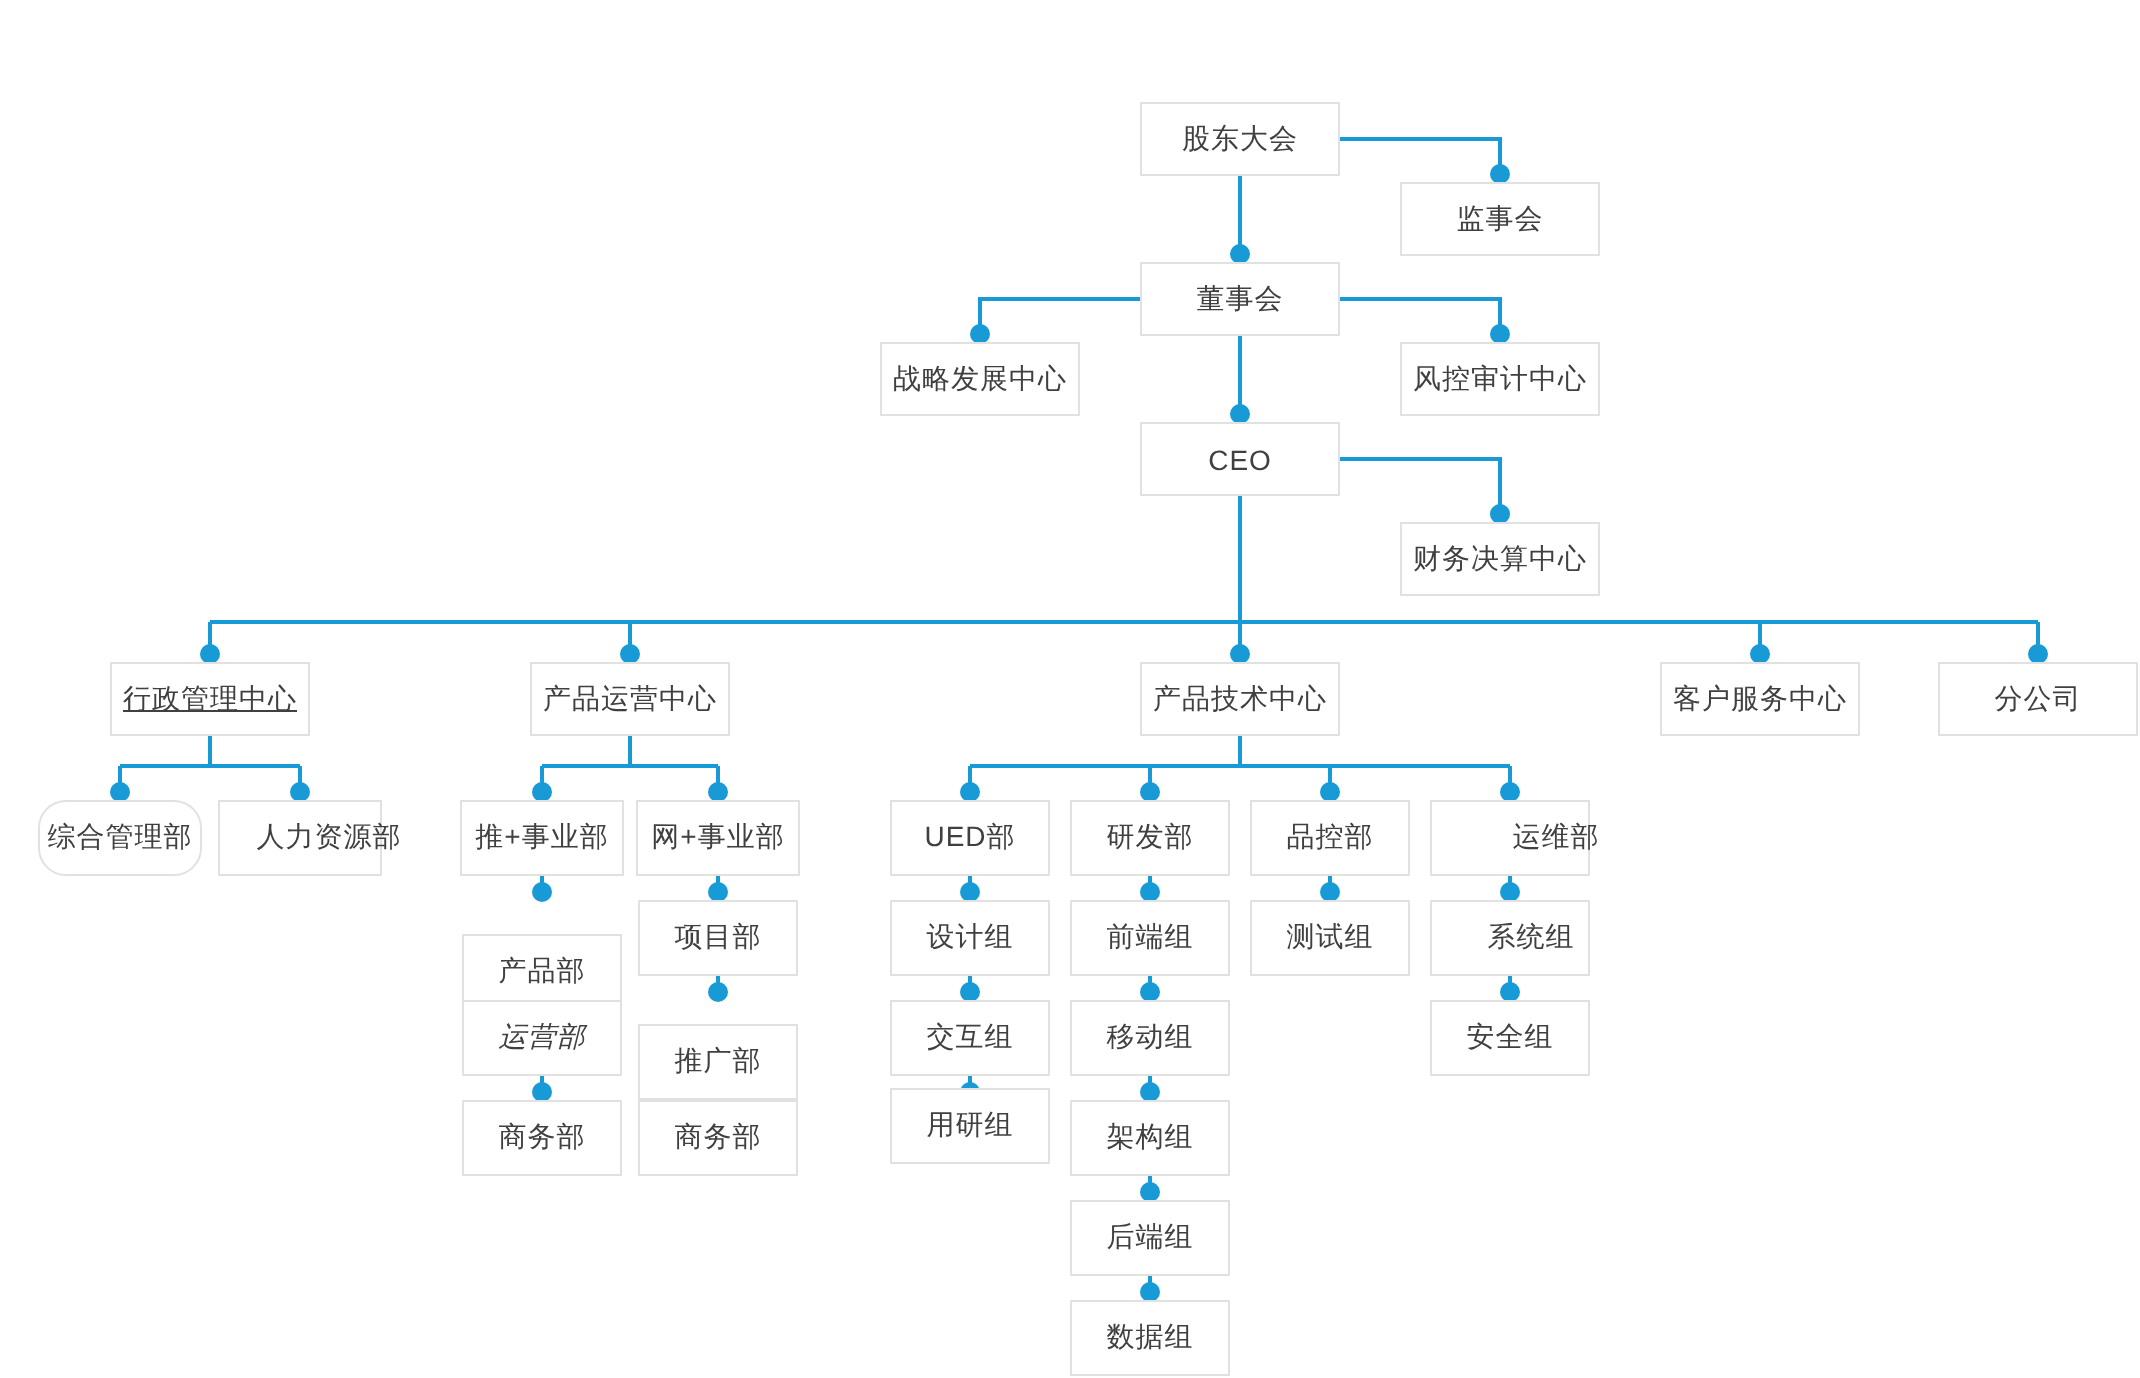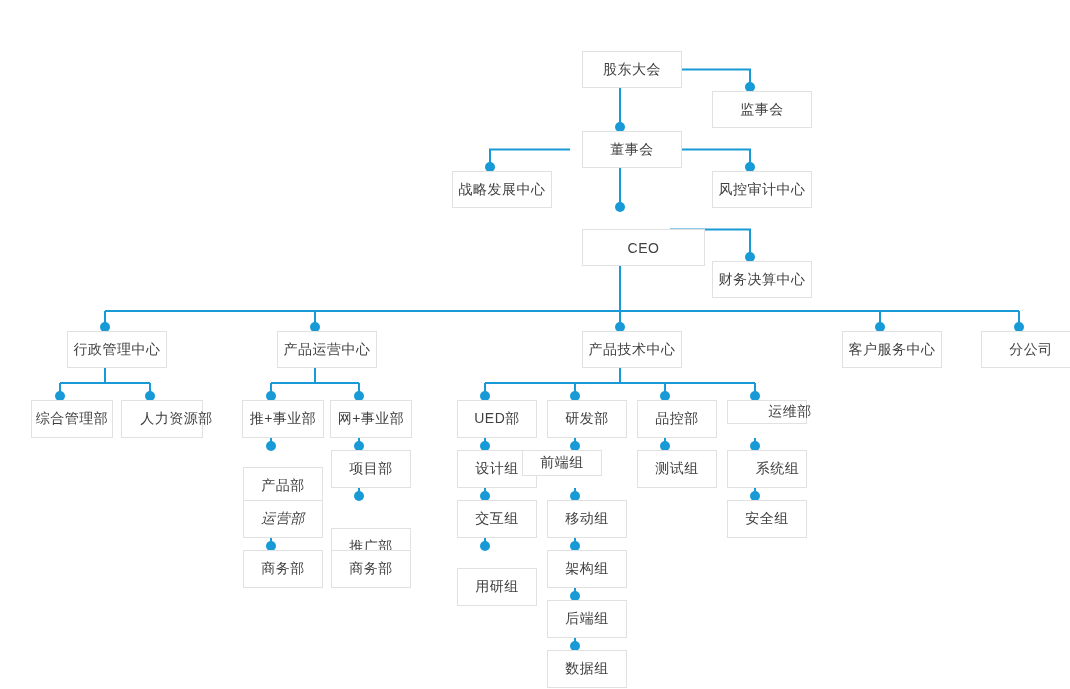--- a/index.html
+++ b/index.html
@@ -33,21 +33,20 @@
     display: flex;
     align-items: center;
     justify-content: center;
     background: var(--node-bg, #ffffff);
     border: 1px solid var(--node-border, #e1e1e1);
     color: var(--node-text, #404040);
     font-size: 14px;
     white-space: nowrap;
     letter-spacing: 0.5px;
     cursor: default;
-    margin-left: 12px;
   }
 </style>
 </head>
 <body style="background: rgb(255, 255, 255);">
 
 <div class="canvas">
   <svg id="connectors" width="1070" height="689">
       <polyline points="620,88 620,131"></polyline>
       <circle cx="620" cy="127" r="5"></circle>
       <polyline points="670,69.5 750,69.5 750,91"></polyline>
@@ -128,46 +127,46 @@
       <circle cx="755" cy="446" r="5"></circle>
       <polyline points="755,488 755,500"></polyline>
       <circle cx="755" cy="496" r="5"></circle>
     </svg>
   <div id="nodes">
       <div class="node" style="left: 570px; top: 51px; width: 100px; height: 37px;">股东大会</div>
       <div class="node" style="left: 700px; top: 91px; width: 100px; height: 37px;">监事会</div>
       <div class="node" style="left: 570px; top: 131px; width: 100px; height: 37px;">董事会</div>
       <div class="node" style="left: 440px; top: 171px; width: 100px; height: 37px;">战略发展中心</div>
       <div class="node" style="left: 700px; top: 171px; width: 100px; height: 37px;">风控审计中心</div>
-      <div class="node" style="left: 570px; top: 229px; width: 123px; height: 37px;">CEO</div>
+      <div class="node" style="left: 570px; top: 211px; width: 100px; height: 37px;">CEO</div>
       <div class="node" style="left: 700px; top: 261px; width: 100px; height: 37px;">财务决算中心</div>
-      <div class="node" style="left: 55px; top: 331px; width: 100px; height: 37px;">行政管理中心</div>
+      <div class="node" style="left: 55px; top: 331px; width: 100px; height: 37px; text-decoration: underline;">行政管理中心</div>
       <div class="node" style="left: 265px; top: 331px; width: 100px; height: 37px;">产品运营中心</div>
       <div class="node" style="left: 570px; top: 331px; width: 100px; height: 37px;">产品技术中心</div>
       <div class="node" style="left: 830px; top: 331px; width: 100px; height: 37px;">客户服务中心</div>
       <div class="node" style="left: 969px; top: 331px; width: 100px; height: 37px;">分公司</div>
-      <div class="node" style="left: 19px; top: 400px; width: 82px; height: 38px;">综合管理部</div>
+      <div class="node" style="left: 19px; top: 400px; width: 82px; height: 38px; border-radius: 14px;">综合管理部</div>
       <div class="node" style="left: 109px; top: 400px; width: 82px; height: 38px; padding-left: 29px;">人力资源部</div>
       <div class="node" style="left: 230px; top: 400px; width: 82px; height: 38px;">推+事业部</div>
       <div class="node" style="left: 318px; top: 400px; width: 82px; height: 38px;">网+事业部</div>
       <div class="node" style="left: 445px; top: 400px; width: 80px; height: 38px;">UED部</div>
       <div class="node" style="left: 535px; top: 400px; width: 80px; height: 38px;">研发部</div>
       <div class="node" style="left: 625px; top: 400px; width: 80px; height: 38px;">品控部</div>
-      <div class="node" style="left: 715px; top: 400px; width: 80px; height: 24px; padding-left: 46px;">运维部</div>
+      <div class="node" style="left: 715px; top: 400px; width: 80px; height: 38px; padding-left: 46px;">运维部</div>
       <div class="node" style="left: 231px; top: 467px; width: 80px; height: 38px;">产品部</div>
       <div class="node" style="left: 319px; top: 450px; width: 80px; height: 38px;">项目部</div>
       <div class="node" style="left: 445px; top: 450px; width: 80px; height: 38px;">设计组</div>
-      <div class="node" style="left: 510px; top: 450px; width: 80px; height: 26px;">前端组</div>
+      <div class="node" style="left: 535px; top: 450px; width: 80px; height: 38px;">前端组</div>
       <div class="node" style="left: 625px; top: 450px; width: 80px; height: 38px;">测试组</div>
       <div class="node" style="left: 715px; top: 450px; width: 80px; height: 38px; padding-left: 21px;">系统组</div>
       <div class="node" style="left: 231px; top: 500px; width: 80px; height: 38px; font-style: italic;">运营部</div>
-      <div class="node" style="left: 319px; top: 528px; width: 80px; height: 38px;">推广部</div>
+      <div class="node" style="left: 319px; top: 512px; width: 80px; height: 38px;">推广部</div>
       <div class="node" style="left: 445px; top: 500px; width: 80px; height: 38px;">交互组</div>
       <div class="node" style="left: 535px; top: 500px; width: 80px; height: 38px;">移动组</div>
       <div class="node" style="left: 715px; top: 500px; width: 80px; height: 38px;">安全组</div>
       <div class="node" style="left: 231px; top: 550px; width: 80px; height: 38px;">商务部</div>
       <div class="node" style="left: 319px; top: 550px; width: 80px; height: 38px;">商务部</div>
-      <div class="node" style="left: 445px; top: 568px; width: 80px; height: 38px;">用研组</div>
+      <div class="node" style="left: 445px; top: 544px; width: 80px; height: 38px;">用研组</div>
       <div class="node" style="left: 535px; top: 550px; width: 80px; height: 38px;">架构组</div>
       <div class="node" style="left: 535px; top: 600px; width: 80px; height: 38px;">后端组</div>
       <div class="node" style="left: 535px; top: 650px; width: 80px; height: 38px;">数据组</div>
     </div>
 </div>
 
 </body></html>

